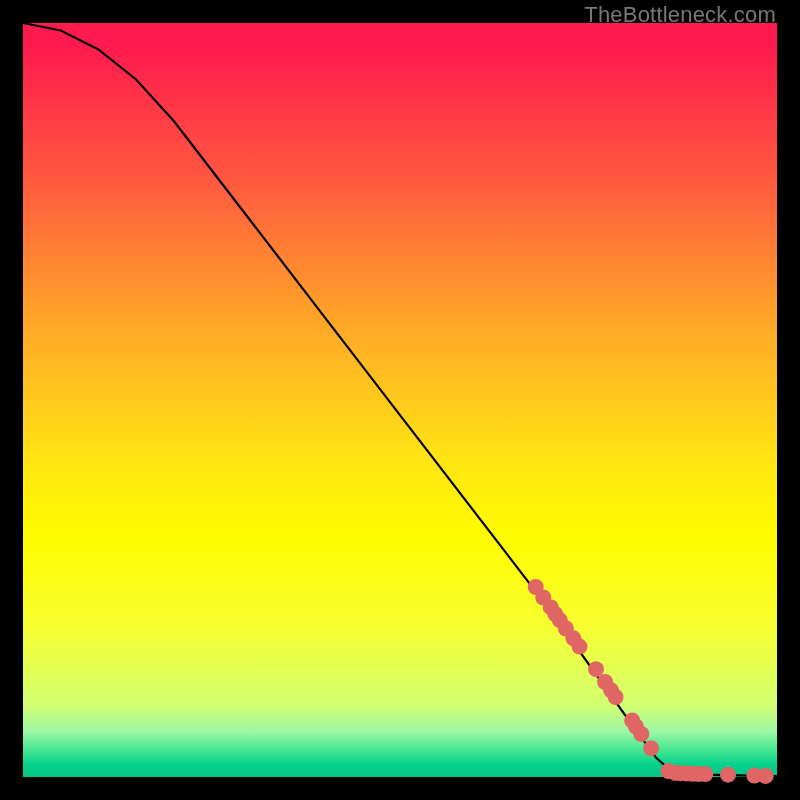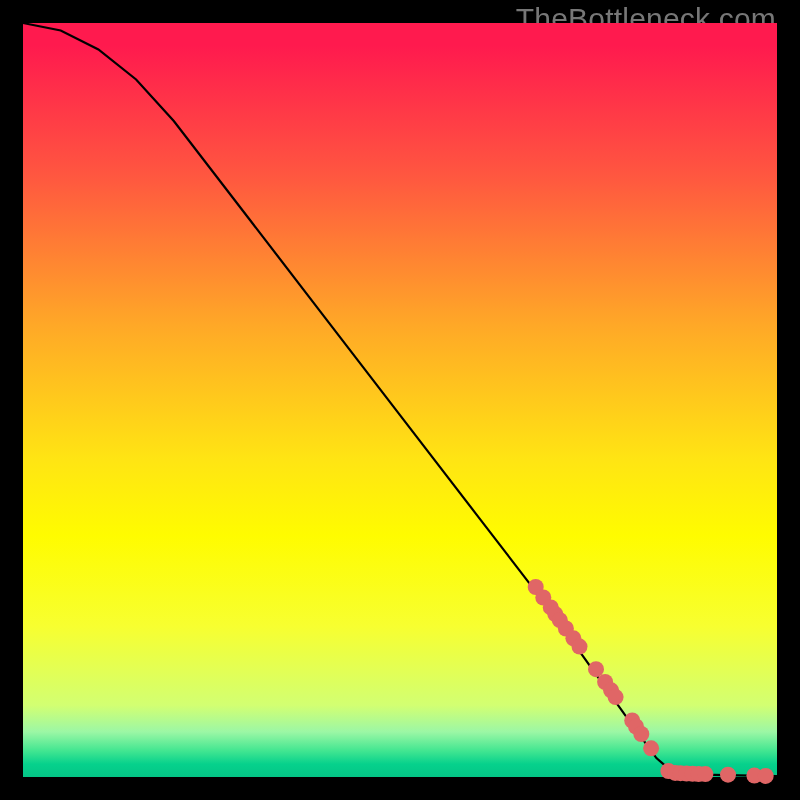--- a/index.html
+++ b/index.html
@@ -38,21 +38,21 @@
       #43e691 96.5%,
       #06d18c 98.3%,
       #04c586 100%
     );
   }
   .watermark {
     position: absolute;
     top: 2px;
     right: 24px;
     color: #777;
-    font-size: 30px;
+    font-size: 22px;
     font-weight: 500;
     letter-spacing: 0.2px;
     user-select: none;
   }
   svg.overlay {
     position: absolute;
     left: 0;
     top: 0;
     width: 754px;
     height: 754px;

